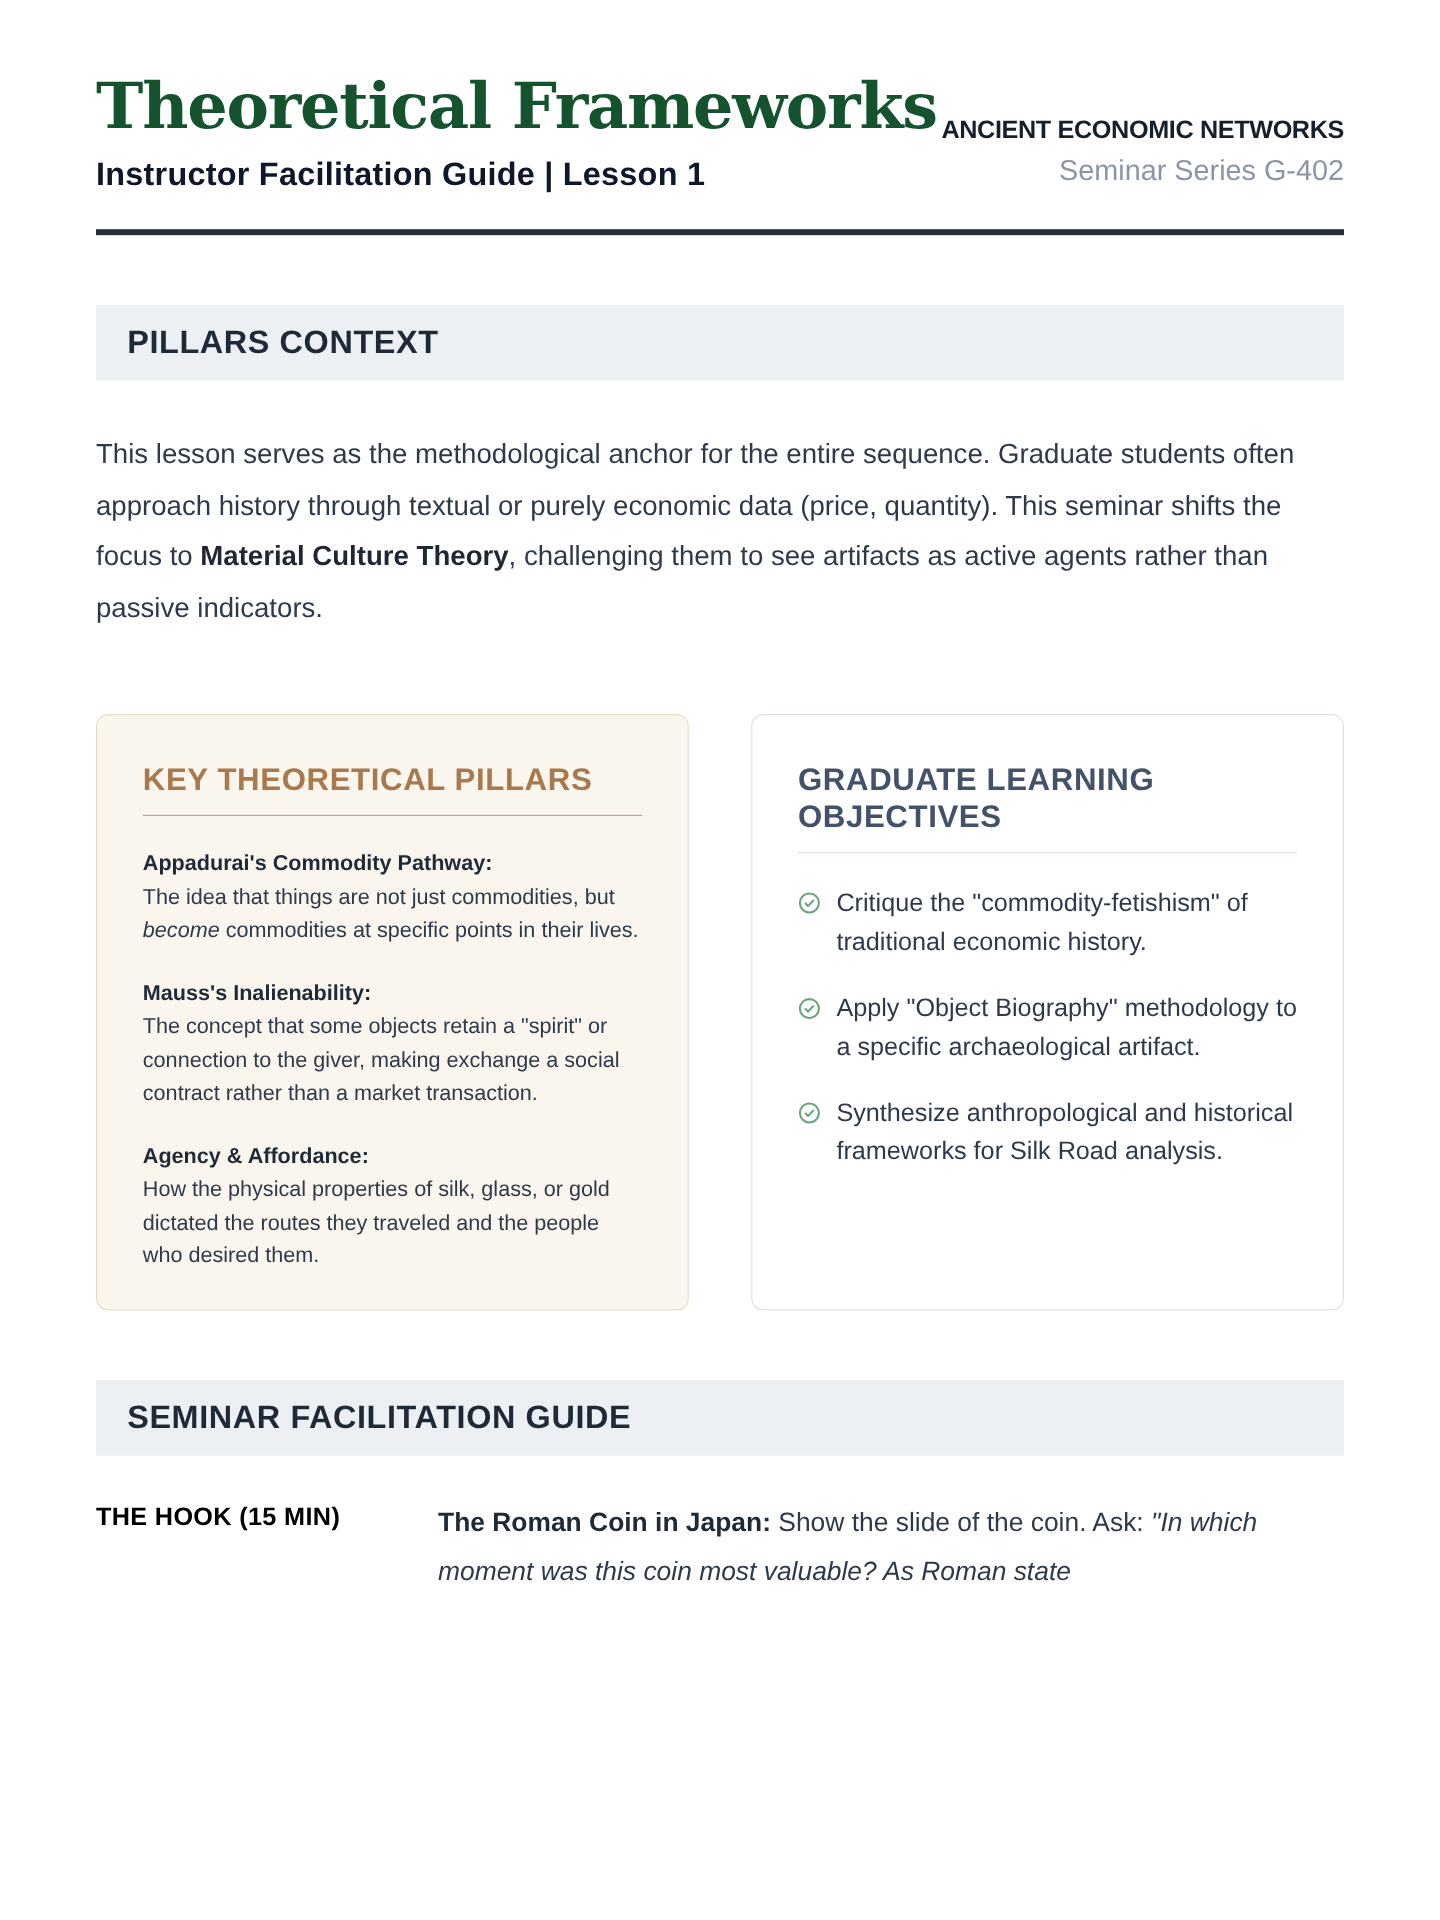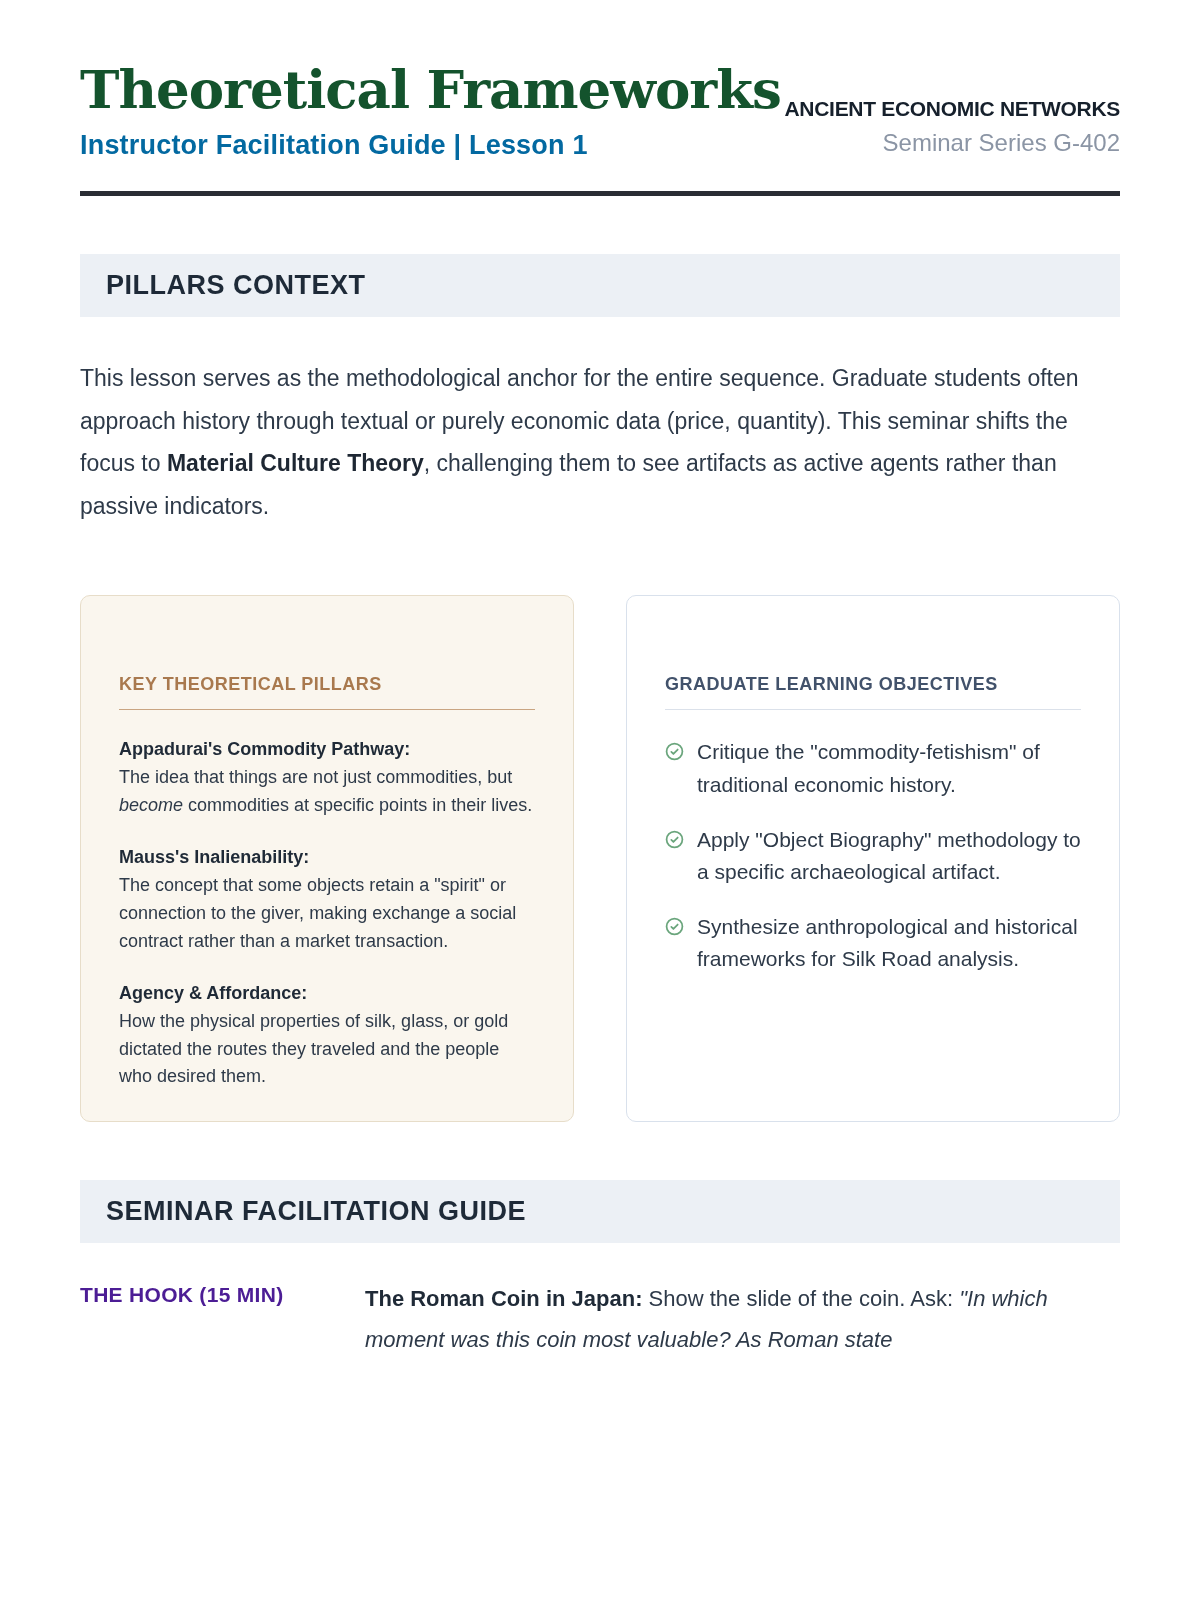--- a/index.html
+++ b/index.html
@@ -12,54 +12,54 @@
   }
   .page { padding: 60px 80px 0 80px; }
 
   
   .header { display: flex; justify-content: space-between; align-items: flex-end; }
   .title {
     font-family: "DejaVu Serif", "Liberation Serif", serif;
     font-weight: 700; font-size: 53px; color: #14532d; letter-spacing: -1px;
     line-height: 1.1;
   }
-  .subtitle { margin-top: 12px; font-size: 27px; color: #0369a1; font-weight: bold; letter-spacing: 0.2px; }
+  .subtitle { margin-top: 12px; font-size: 27px; color: #0f172a; font-weight: bold; letter-spacing: 0.2px; }
   .head-right { text-align: right; padding-bottom: 4px; white-space: nowrap; }
   .course { font-size: 21px; font-weight: 700; color: #16202c; letter-spacing: -0.3px; }
   .series { font-size: 24px; color: #8b95a5; margin-top: 8px; }
   .rule { height: 5px; background: #2a2d34; margin-top: 30px; }
 
   
   .banner { background: #ecf0f5; padding: 16px 26px; margin-top: 58px; }
   .banner h2 { font-size: 27px; color: #1e2a38; letter-spacing: 0.5px; font-weight: 700; }
 
   
   .context-para { margin-top: 40px; font-size: 23px; line-height: 1.85; color: #2e3a49; }
   .context-para b { color: #1e2733; }
 
   
   .cards { display: flex; gap: 52px; margin-top: 68px; align-items: stretch; }
   .card { flex: 1 1 0; border-radius: 10px; padding: 38px 38px 30px 38px; }
   .card-pillars { background: #faf6ee; border: 1px solid #e7ddc9; }
   .card-objectives { background: #ffffff; border: 1px solid #d9e1ec; }
-  .card-heading { font-size: 18px; font-weight: 700; letter-spacing: 0.5px; padding-bottom: 14px; margin-bottom: 26px; margin-top: 40px; }
+  .card-heading { font-size: 26px; font-weight: 700; letter-spacing: 0.5px; padding-bottom: 14px; margin-bottom: 26px; }
   .card-pillars .card-heading { color: #a9794e; border-bottom: 1px solid #c9a582; }
   .card-objectives .card-heading { color: #42526b; border-bottom: 1px solid #dbe1ea; }
 
   .pillar { margin-bottom: 24px; font-size: 18px; line-height: 1.55; color: #2e3a49; }
   .pillar:last-child { margin-bottom: 0; }
   .pillar .term { font-weight: 700; color: #1f2a37; }
   .pillar em { font-style: italic; }
 
   .objective { display: flex; gap: 13px; margin-bottom: 22px; font-size: 21px; line-height: 1.55; color: #2e3a49; }
   .obj-icon { flex: 0 0 auto; margin-top: 6px; line-height: 0; }
 
   
   .guide-row { display: flex; margin-top: 36px; }
-  .guide-label { flex: 0 0 285px; font-size: 21px; font-weight: 700; color: #4c1d95; letter-spacing: 0.3px; padding-top: 4px; }
+  .guide-label { flex: 0 0 285px; font-size: 21px; font-weight: 700; color: #000000; letter-spacing: 0.3px; padding-top: 4px; }
   .guide-text { flex: 1; font-size: 22px; line-height: 1.85; color: #2e3a49; }
   .guide-text .lead { font-weight: 700; color: #1f2a37; }
   .guide-text em { font-style: italic; }
 </style>
 </head>
 <body>
 
 <div class="page">
 
   <div class="header">

